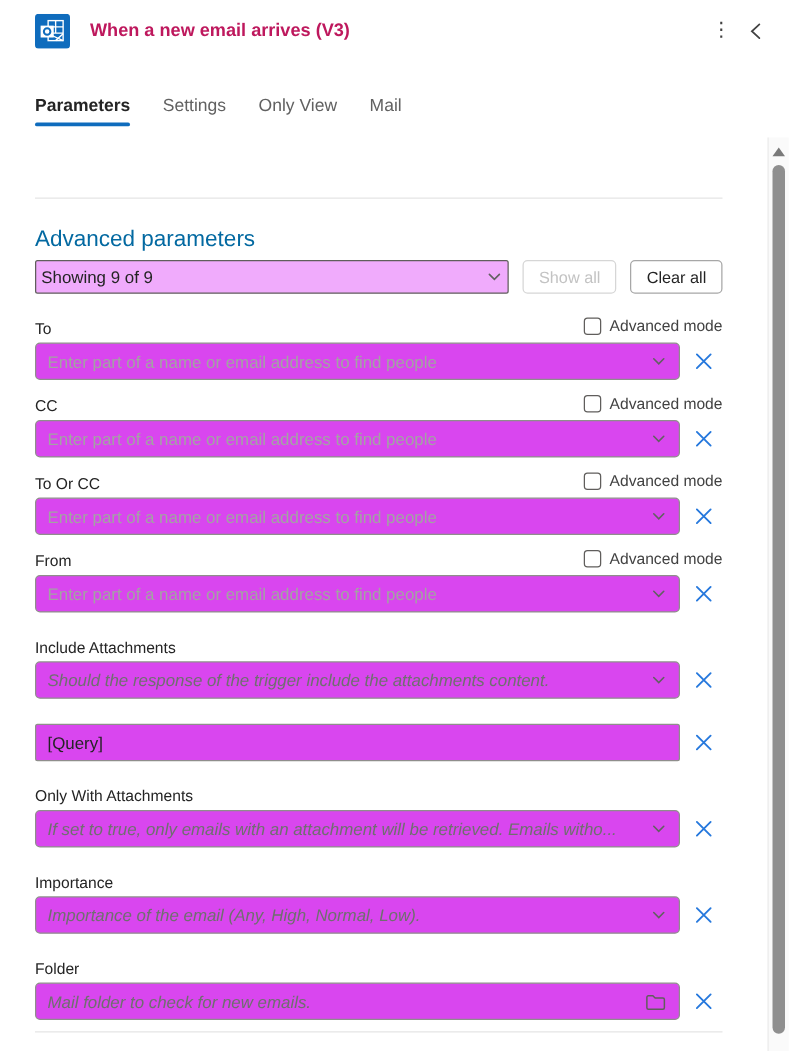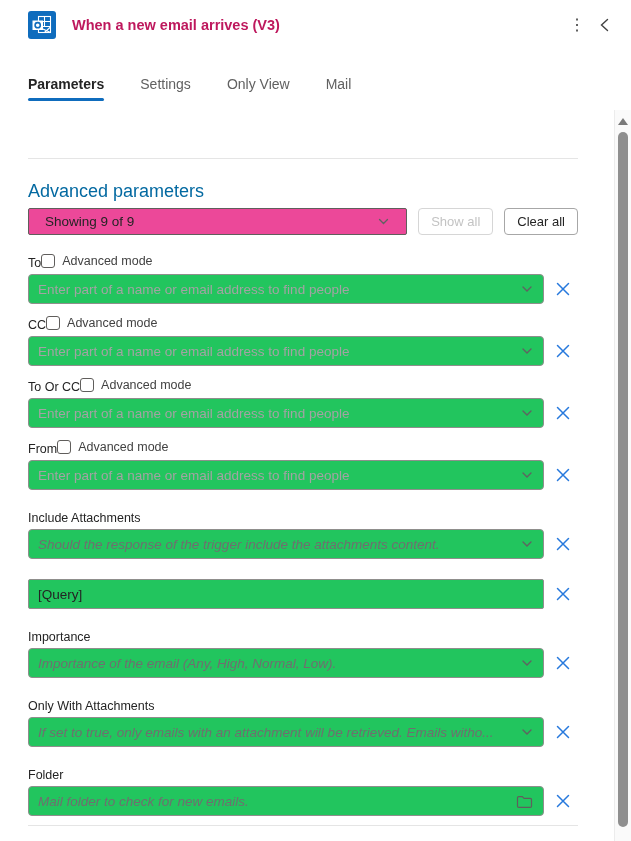--- a/index.html
+++ b/index.html
@@ -8,51 +8,51 @@
 
   
   .header { display:flex; align-items:center; padding:9px 14px 0 28px; height:40px; }
   .app-icon { width:28px; height:28px; flex:0 0 28px; border-radius:3px; overflow:hidden; }
   .header-title { margin-left:16px; font-size:14.5px; font-weight:bold; color:#be185d; flex:1 1 auto; }
   .icon-btn { width:24px; height:24px; display:flex; align-items:center; justify-content:center;
     background:none; border:none; cursor:pointer; color:#424242; }
   .kebab { font-size:16px; letter-spacing:0; line-height:1; color:#424242; margin-right:8px; }
 
   
-  .tabs { display:flex; gap:36px; margin:36px 0 0 28px; }
+  .tabs { display:flex; gap:26px; margin:36px 0 0 28px; }
   .tab { position:relative; font-size:14px; color:#616161; padding-bottom:9px; background:none; border:none; cursor:pointer; }
   .tab.active { font-weight:bold; color:#242424; }
   .tab.active::after { content:""; position:absolute; left:0; right:0; bottom:0; height:3px;
     border-radius:2px; background:#0f6cbd; }
 
   .divider { width:550px; margin-left:28px; border-top:1px solid #e5e5e5; }
   .divider.top { margin-top:57px; }
   .divider.bottom { margin-top:9px; }
 
   
   .content { width:550px; margin-left:28px; }
   .adv-label { margin-top:22px; font-size:18px; color:#0369a1; }
   .adv-row { display:flex; margin-top:6px; gap:11px; }
   .adv-select { flex:1 1 auto; height:27px; border:1px solid #605e5c; border-radius:2px;
-    display:flex; align-items:center; padding:0 16px; font-size:13.5px; color:#242424; cursor:pointer; background:#ec4899; }
+    display:flex; align-items:center; padding:0 4px; font-size:13.5px; color:#242424; cursor:pointer; background:#f0abfc; }
   .adv-select .sel-text { flex:1 1 auto; }
   .btn { height:27px; padding:0 12px; font-size:13px; border-radius:4px; background:#fff; cursor:pointer; }
   .btn.disabled { border:1px solid #d6d6d6; color:#c3c3c3; cursor:default;text-align:center; }
   .btn.normal { border:1px solid #a7a7a7; color:#242424; }
 
   
   .fields { margin-top:16px; }
   .field { margin-bottom:9px; }
   .field.no-adv { padding-top:7px; }
-  .field-head { display:flex; align-items:center; height:19px; }
+  .field-head { display:flex; justify-content:space-between; align-items:center; height:19px; }
   .field-label { font-size:12.5px; color:#242424; align-self:flex-end; }
   .adv-mode { display:flex; align-items:center; gap:7px; font-size:12.5px; color:#424242; cursor:pointer; }
   .adv-mode input { appearance:none; width:14px; height:14px; border:1px solid #605e5c; border-radius:3px; background:#fff; margin:0; cursor:pointer; }
   .field-row { display:flex; align-items:center; margin-top:4px; }
-  .combo { flex:1 1 auto; height:30px; border:1px solid #8f8e8c; border-radius:4px; background:#22c55e;
+  .combo { flex:1 1 auto; height:30px; border:1px solid #8f8e8c; border-radius:4px; background:#d946ef;
     display:flex; align-items:center; padding:0 9px; }
   .combo.square { border-radius:2px; }
   .combo input { flex:1 1 auto; border:none; outline:none; font-size:13.5px; color:#242424; background:transparent;
     font-family:"Liberation Sans","DejaVu Sans",sans-serif; }
   .combo input::placeholder { color:#a3a3a3; opacity:1; }
   .combo input.italic::placeholder { color:#6f6f6f; font-style:italic; }
   .combo .trail { flex:0 0 auto; margin-left:8px; display:flex; align-items:center; }
   .clear-x { flex:0 0 auto; width:30px; height:30px; margin-left:4px; display:flex; align-items:center; justify-content:center;
     background:none; border:none; cursor:pointer; }
 
@@ -243,46 +243,46 @@
         <button class="clear-x">
           <svg width="16" height="16" viewBox="0 0 16 16">
               <path d="M2.5 2.5 L13.5 13.5 M13.5 2.5 L2.5 13.5" stroke="#2779dd" stroke-width="1.5" stroke-linecap="round"></path>
             </svg>
         </button>
       </div>
     </div>
 
     <div class="field no-adv">
       <div class="field-head">
+        <span class="field-label">Only With Attachments</span>
+      </div>
+      <div class="field-row">
+        <div class="combo">
+          <input type="text" class="italic" placeholder="If set to true, only emails with an attachment will be retrieved. Emails witho..." style="">
+          <span class="trail">
+              <svg width="14" height="14" viewBox="0 0 14 14">
+                <path d="M3 5 L7 9 L11 5" stroke="#616161" stroke-width="1.3" fill="none" stroke-linecap="round"></path>
+              </svg>
+            </span>
+        </div>
+        <button class="clear-x">
+          <svg width="16" height="16" viewBox="0 0 16 16">
+              <path d="M2.5 2.5 L13.5 13.5 M13.5 2.5 L2.5 13.5" stroke="#2779dd" stroke-width="1.5" stroke-linecap="round"></path>
+            </svg>
+        </button>
+      </div>
+    </div>
+
+    <div class="field no-adv">
+      <div class="field-head">
         <span class="field-label">Importance</span>
       </div>
       <div class="field-row">
         <div class="combo">
           <input type="text" class="italic" placeholder="Importance of the email (Any, High, Normal, Low)." style="">
-          <span class="trail">
-              <svg width="14" height="14" viewBox="0 0 14 14">
-                <path d="M3 5 L7 9 L11 5" stroke="#616161" stroke-width="1.3" fill="none" stroke-linecap="round"></path>
-              </svg>
-            </span>
-        </div>
-        <button class="clear-x">
-          <svg width="16" height="16" viewBox="0 0 16 16">
-              <path d="M2.5 2.5 L13.5 13.5 M13.5 2.5 L2.5 13.5" stroke="#2779dd" stroke-width="1.5" stroke-linecap="round"></path>
-            </svg>
-        </button>
-      </div>
-    </div>
-
-    <div class="field no-adv">
-      <div class="field-head">
-        <span class="field-label">Only With Attachments</span>
-      </div>
-      <div class="field-row">
-        <div class="combo">
-          <input type="text" class="italic" placeholder="If set to true, only emails with an attachment will be retrieved. Emails witho..." style="">
           <span class="trail">
               <svg width="14" height="14" viewBox="0 0 14 14">
                 <path d="M3 5 L7 9 L11 5" stroke="#616161" stroke-width="1.3" fill="none" stroke-linecap="round"></path>
               </svg>
             </span>
         </div>
         <button class="clear-x">
           <svg width="16" height="16" viewBox="0 0 16 16">
               <path d="M2.5 2.5 L13.5 13.5 M13.5 2.5 L2.5 13.5" stroke="#2779dd" stroke-width="1.5" stroke-linecap="round"></path>
             </svg>

